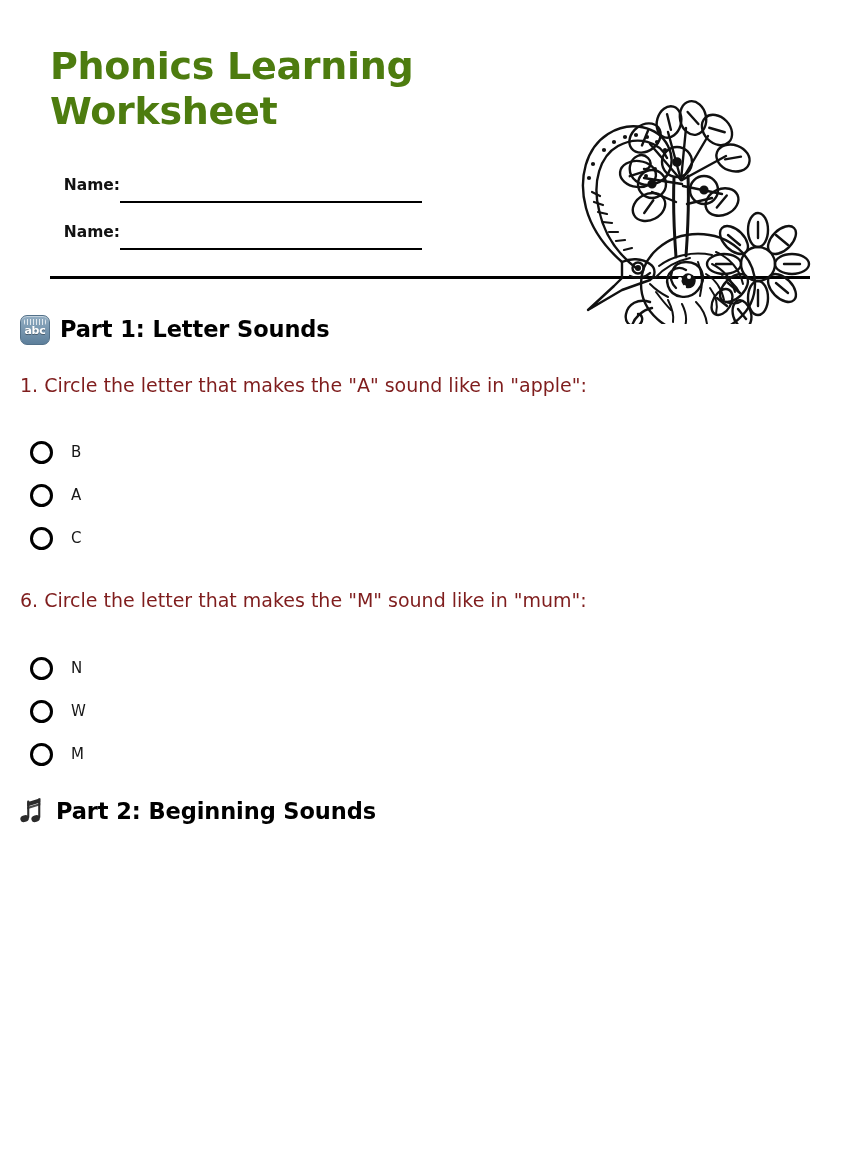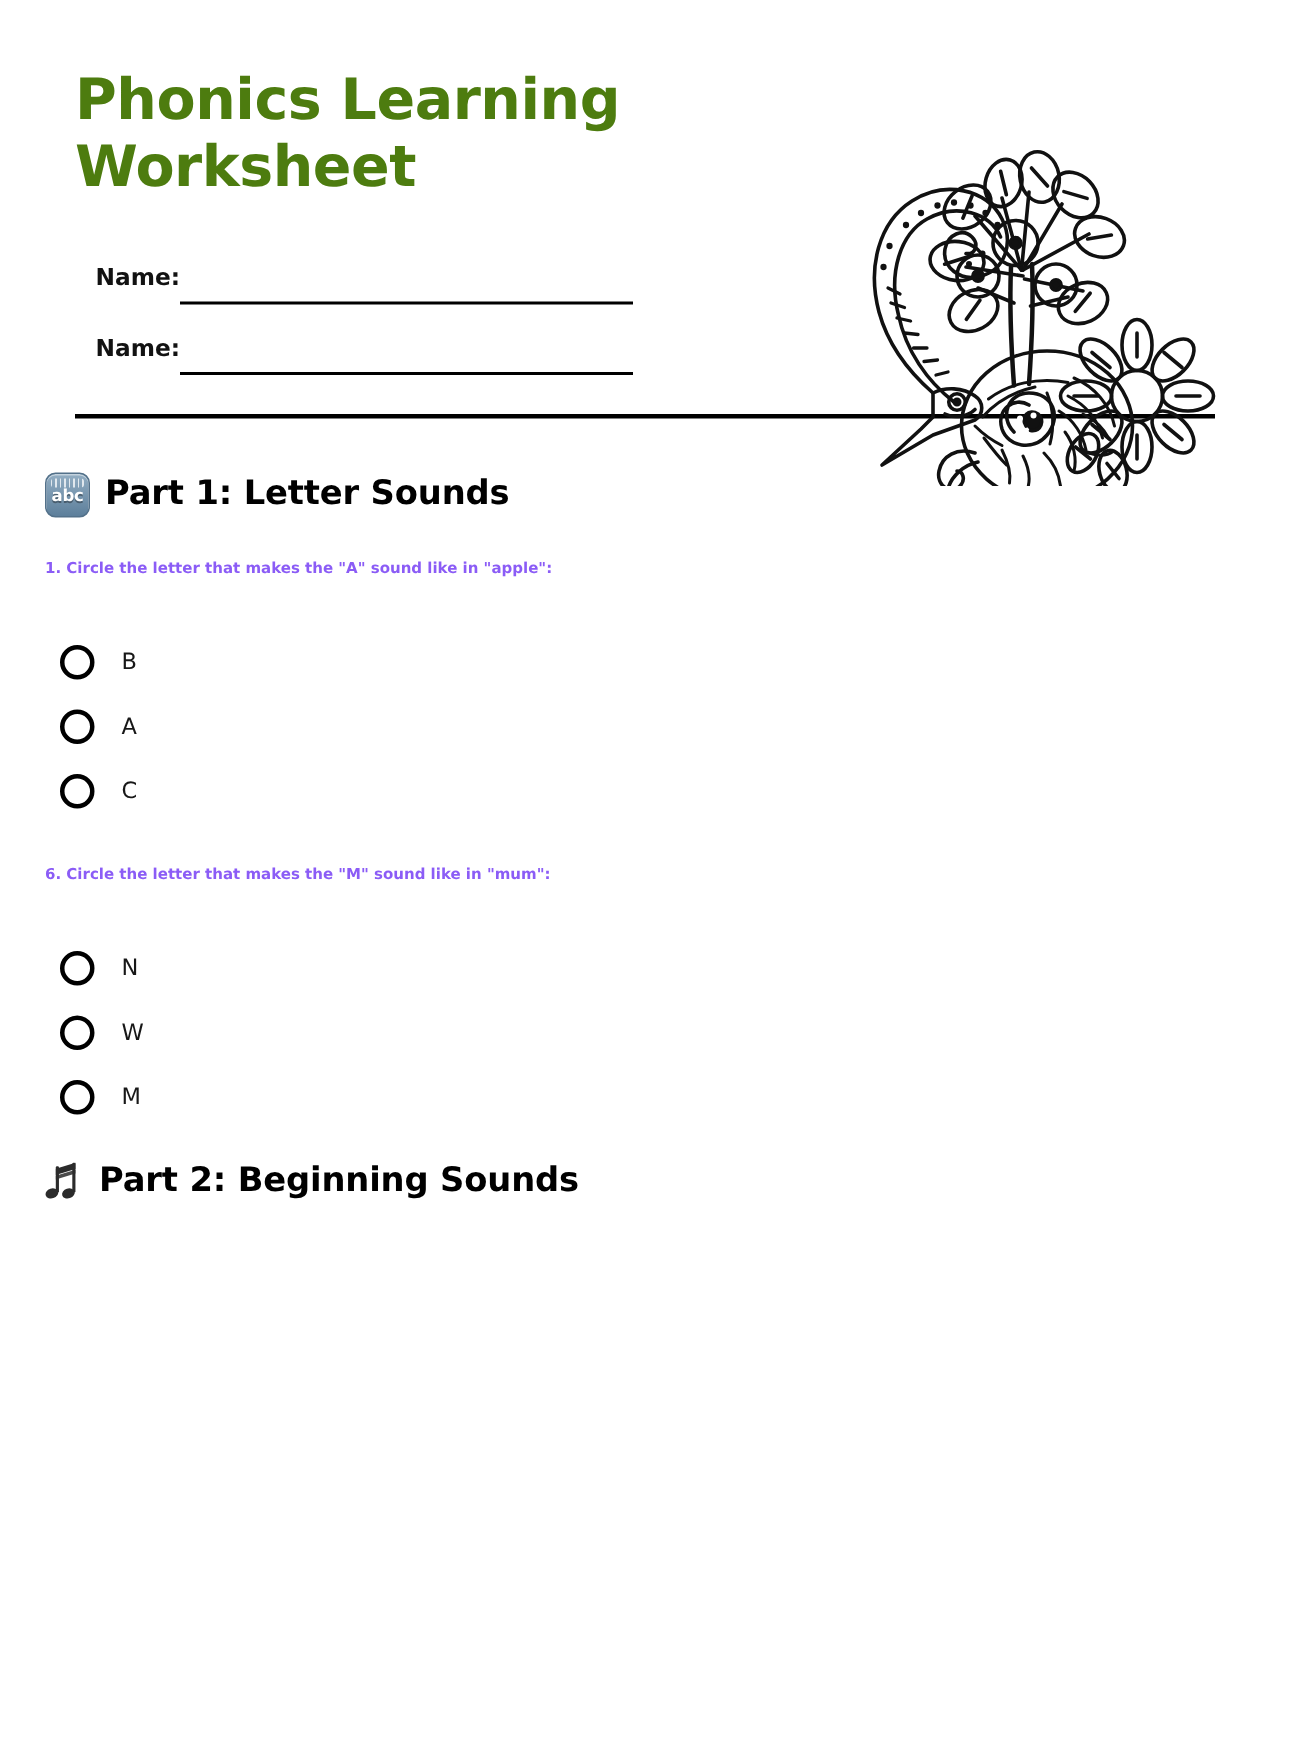--- a/index.html
+++ b/index.html
@@ -80,21 +80,21 @@
 
   
   .divider {
     margin: 26px 50px 0 50px;
     height: 0;
     border-top: 3px solid #000000;
   }
 
   
   .section {
-    padding: 0 30px;
+    padding: 0 20px;
   }
   .section-heading {
     display: flex;
     align-items: center;
     gap: 10px;
     margin-top: 36px;
   }
   .section-heading.part2 { margin-top: 20px; }
 
   .section-title {
@@ -147,23 +147,23 @@
     position: relative;
   }
   .icon-note svg { display:block; width: 100%; height: 100%; }
 
   
   .question {
     margin-top: 28px;
   }
   .question:first-of-type { margin-top: 32px; }
   .question-text {
-    font-size: 10px;
-    font-weight: bold;
-    color: #8b5cf6;
+    font-size: 19px;
+    font-weight: normal;
+    color: #7f1d1d;
     line-height: 1.3;
   }
   .options {
     margin-top: 34px;
   }
   .option {
     display: flex;
     align-items: center;
     height: 43px;
     padding-left: 10px;

